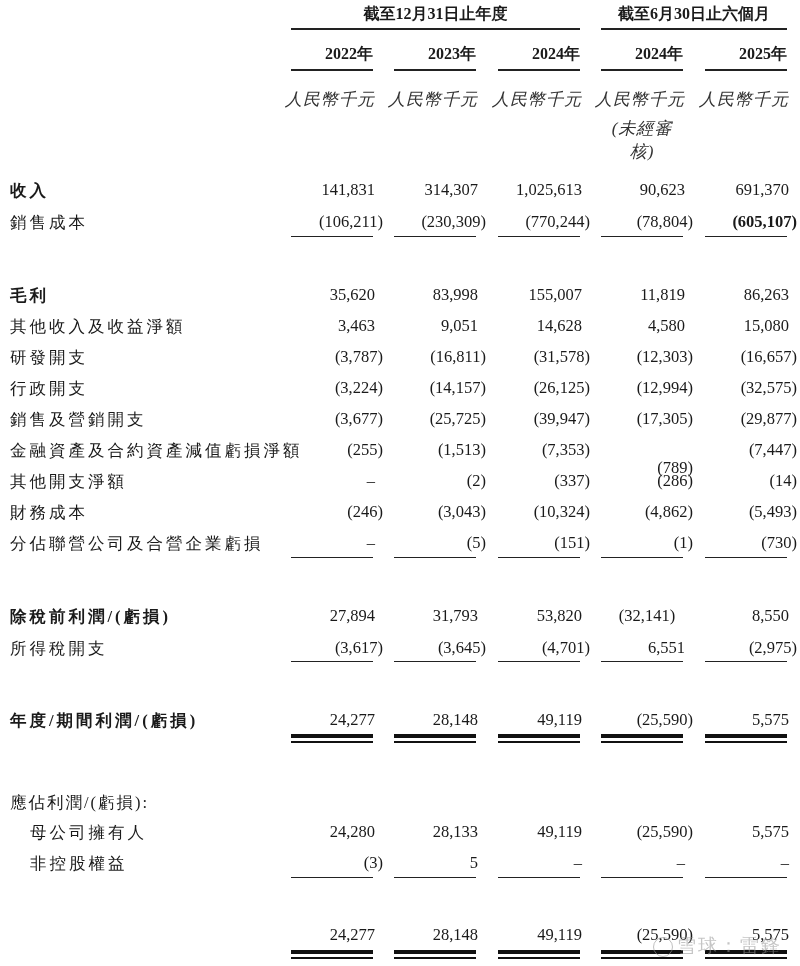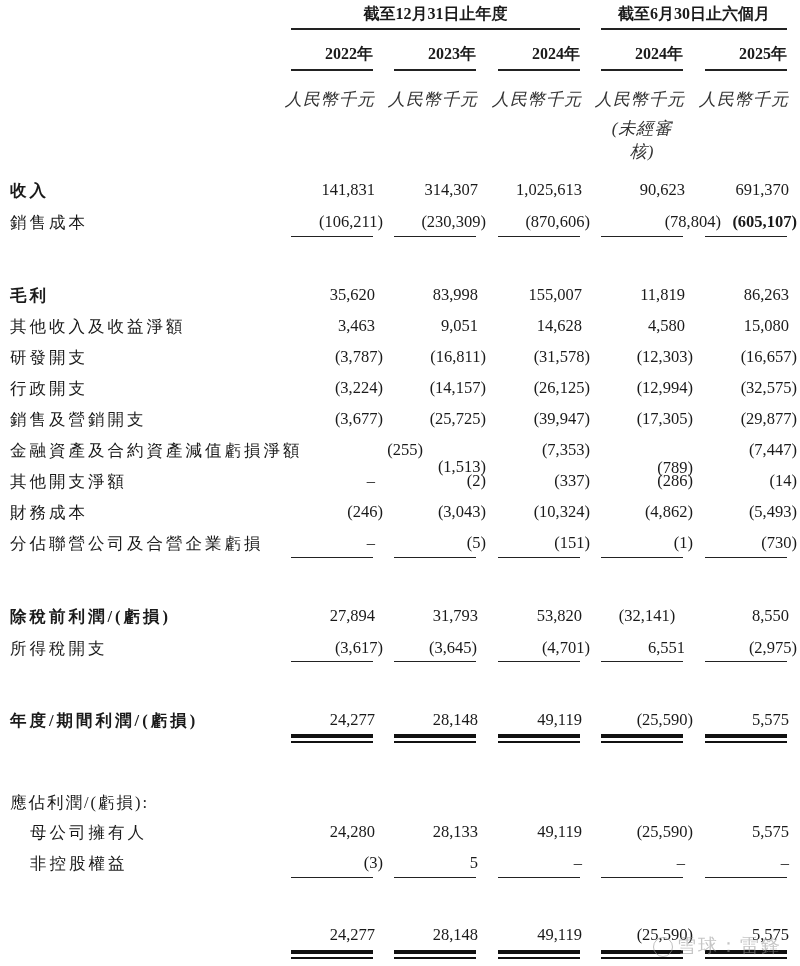--- a/index.html
+++ b/index.html
@@ -61,22 +61,22 @@
 <div class="abs row-label bold" style="top:180px;">收入</div>
 <div class="abs val" style="top:180px;left:283px;">141,831</div>
 <div class="abs val" style="top:180px;left:386px;">314,307</div>
 <div class="abs val" style="top:180px;left:490px;">1,025,613</div>
 <div class="abs val" style="top:180px;left:593px;">90,623</div>
 <div class="abs val" style="top:180px;left:697px;">691,370</div>
 
 <div class="abs row-label" style="top:212px;">銷售成本</div>
 <div class="abs val" style="top:212px;left:291px;">(106,211)</div>
 <div class="abs val" style="top:212px;left:394px;">(230,309)</div>
-<div class="abs val" style="top:212px;left:498px;">(870,606)</div>
-<div class="abs val" style="top:212px;left:629px;">(78,804)</div>
+<div class="abs val" style="top:212px;left:498px;">(770,244)</div>
+<div class="abs val" style="top:212px;left:601px;">(78,804)</div>
 <div class="abs val" style="top:212px;left:705px;font-weight:bold;">(605,107)</div>
 <div class="abs sub-rule" style="top:236px;left:291px;"></div>
 <div class="abs sub-rule" style="top:236px;left:394px;"></div>
 <div class="abs sub-rule" style="top:236px;left:498px;"></div>
 <div class="abs sub-rule" style="top:236px;left:601px;"></div>
 <div class="abs sub-rule" style="top:236px;left:705px;"></div>
 
 <div class="abs row-label bold" style="top:285px;">毛利</div>
 <div class="abs val" style="top:285px;left:283px;">35,620</div>
 <div class="abs val" style="top:285px;left:386px;">83,998</div>
@@ -106,22 +106,22 @@
 <div class="abs val" style="top:378px;left:705px;">(32,575)</div>
 
 <div class="abs row-label" style="top:409px;">銷售及營銷開支</div>
 <div class="abs val" style="top:409px;left:291px;">(3,677)</div>
 <div class="abs val" style="top:409px;left:394px;">(25,725)</div>
 <div class="abs val" style="top:409px;left:498px;">(39,947)</div>
 <div class="abs val" style="top:409px;left:601px;">(17,305)</div>
 <div class="abs val" style="top:409px;left:705px;">(29,877)</div>
 
 <div class="abs row-label" style="top:440px;">金融資產及合約資產減值虧損淨額</div>
-<div class="abs val" style="top:440px;left:291px;padding-left:40px;">(255)</div>
-<div class="abs val" style="top:457px;left:394px;">(1,513)</div>
+<div class="abs val" style="top:440px;left:291px;">(255)</div>
+<div class="abs val" style="top:440px;left:394px;">(1,513)</div>
 <div class="abs val" style="top:440px;left:498px;">(7,353)</div>
 <div class="abs val" style="top:458px;left:601px;">(789)</div>
 <div class="abs val" style="top:440px;left:705px;">(7,447)</div>
 
 <div class="abs row-label" style="top:471px;">其他開支淨額</div>
 <div class="abs val" style="top:471px;left:283px;">–</div>
 <div class="abs val" style="top:471px;left:394px;">(2)</div>
 <div class="abs val" style="top:471px;left:498px;">(337)</div>
 <div class="abs val" style="top:471px;left:601px;">(286)</div>
 <div class="abs val" style="top:471px;left:705px;">(14)</div>
@@ -147,21 +147,21 @@
 
 <div class="abs row-label bold" style="top:606px;">除稅前利潤/(虧損)</div>
 <div class="abs val" style="top:606px;left:283px;">27,894</div>
 <div class="abs val" style="top:606px;left:386px;">31,793</div>
 <div class="abs val" style="top:606px;left:490px;">53,820</div>
 <div class="abs val" style="top:606px;left:601px;text-align:center;">(32,141)</div>
 <div class="abs val" style="top:606px;left:697px;">8,550</div>
 
 <div class="abs row-label" style="top:638px;">所得稅開支</div>
 <div class="abs val" style="top:638px;left:291px;">(3,617)</div>
-<div class="abs val" style="top:638px;left:407px;text-align:center;">(3,645)</div>
+<div class="abs val" style="top:638px;left:394px;">(3,645)</div>
 <div class="abs val" style="top:638px;left:498px;">(4,701)</div>
 <div class="abs val" style="top:638px;left:593px;">6,551</div>
 <div class="abs val" style="top:638px;left:705px;">(2,975)</div>
 <div class="abs sub-rule" style="top:661px;left:291px;"></div>
 <div class="abs sub-rule" style="top:661px;left:394px;"></div>
 <div class="abs sub-rule" style="top:661px;left:498px;"></div>
 <div class="abs sub-rule" style="top:661px;left:601px;"></div>
 <div class="abs sub-rule" style="top:661px;left:705px;"></div>
 
 <div class="abs row-label bold" style="top:710px;">年度/期間利潤/(虧損)</div>

